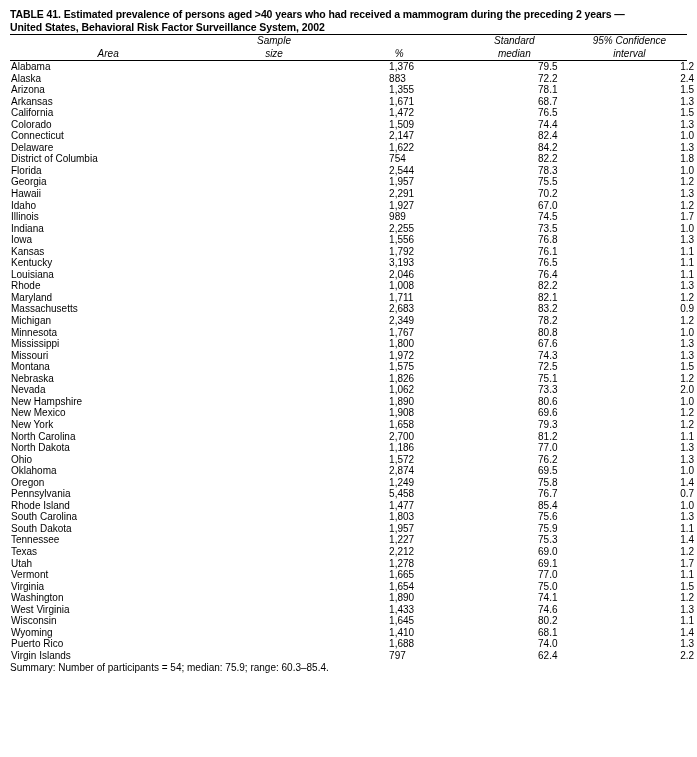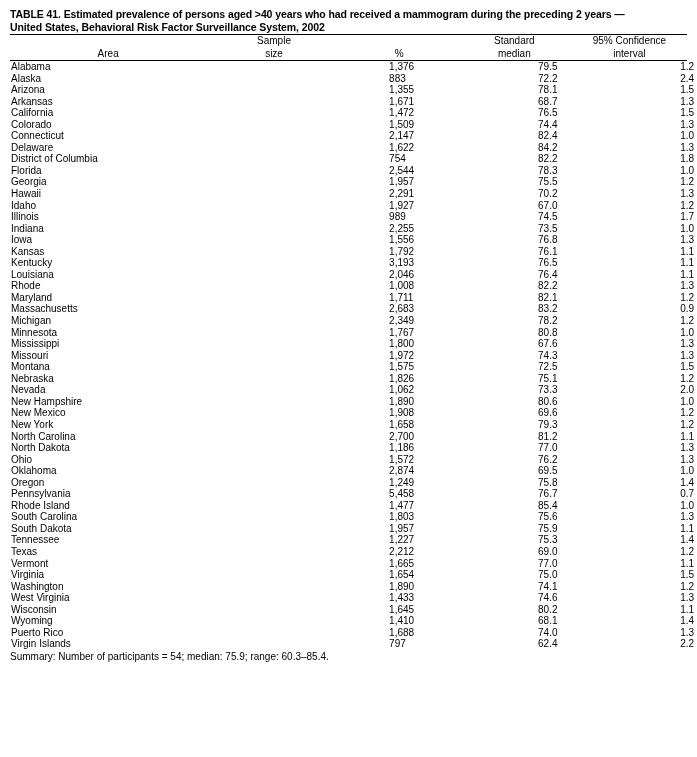--- a/index.html
+++ b/index.html
@@ -38,20 +38,21 @@
   table.data col.c-sample { width: 20%; }
   table.data col.c-pct { width: 17%; }
   table.data col.c-se { width: 17%; }
   table.data col.c-ci { width: 17%; }
 
   thead th {
     font-weight: normal;
     vertical-align: bottom;
     padding: 0 0 1px 0;
     line-height: 11.5px;
+    font-style: italic;
   }
   .hdr-area {
     text-align: center;
   }
   .hdr-center {
     text-align: center;
   }
   .rule-top {
     border-top: 1px solid #000;
   }
@@ -419,20 +420,27 @@
           <td class="ci">(72.6–78.0)</td>
         </tr>
         <tr>
           <td class="area">Texas</td>
           <td class="sample">2,212</td>
           <td class="pct">69.0</td>
           <td class="se">1.2</td>
           <td class="ci">(66.6–71.4)</td>
         </tr>
         <tr>
+          <td class="area">Utah</td>
+          <td class="sample">1,278</td>
+          <td class="pct">69.1</td>
+          <td class="se">1.7</td>
+          <td class="ci">(65.8–72.4)</td>
+        </tr>
+        <tr>
           <td class="area">Vermont</td>
           <td class="sample">1,665</td>
           <td class="pct">77.0</td>
           <td class="se">1.1</td>
           <td class="ci">(74.8–79.2)</td>
         </tr>
         <tr>
           <td class="area">Virginia</td>
           <td class="sample">1,654</td>
           <td class="pct">75.0</td>

